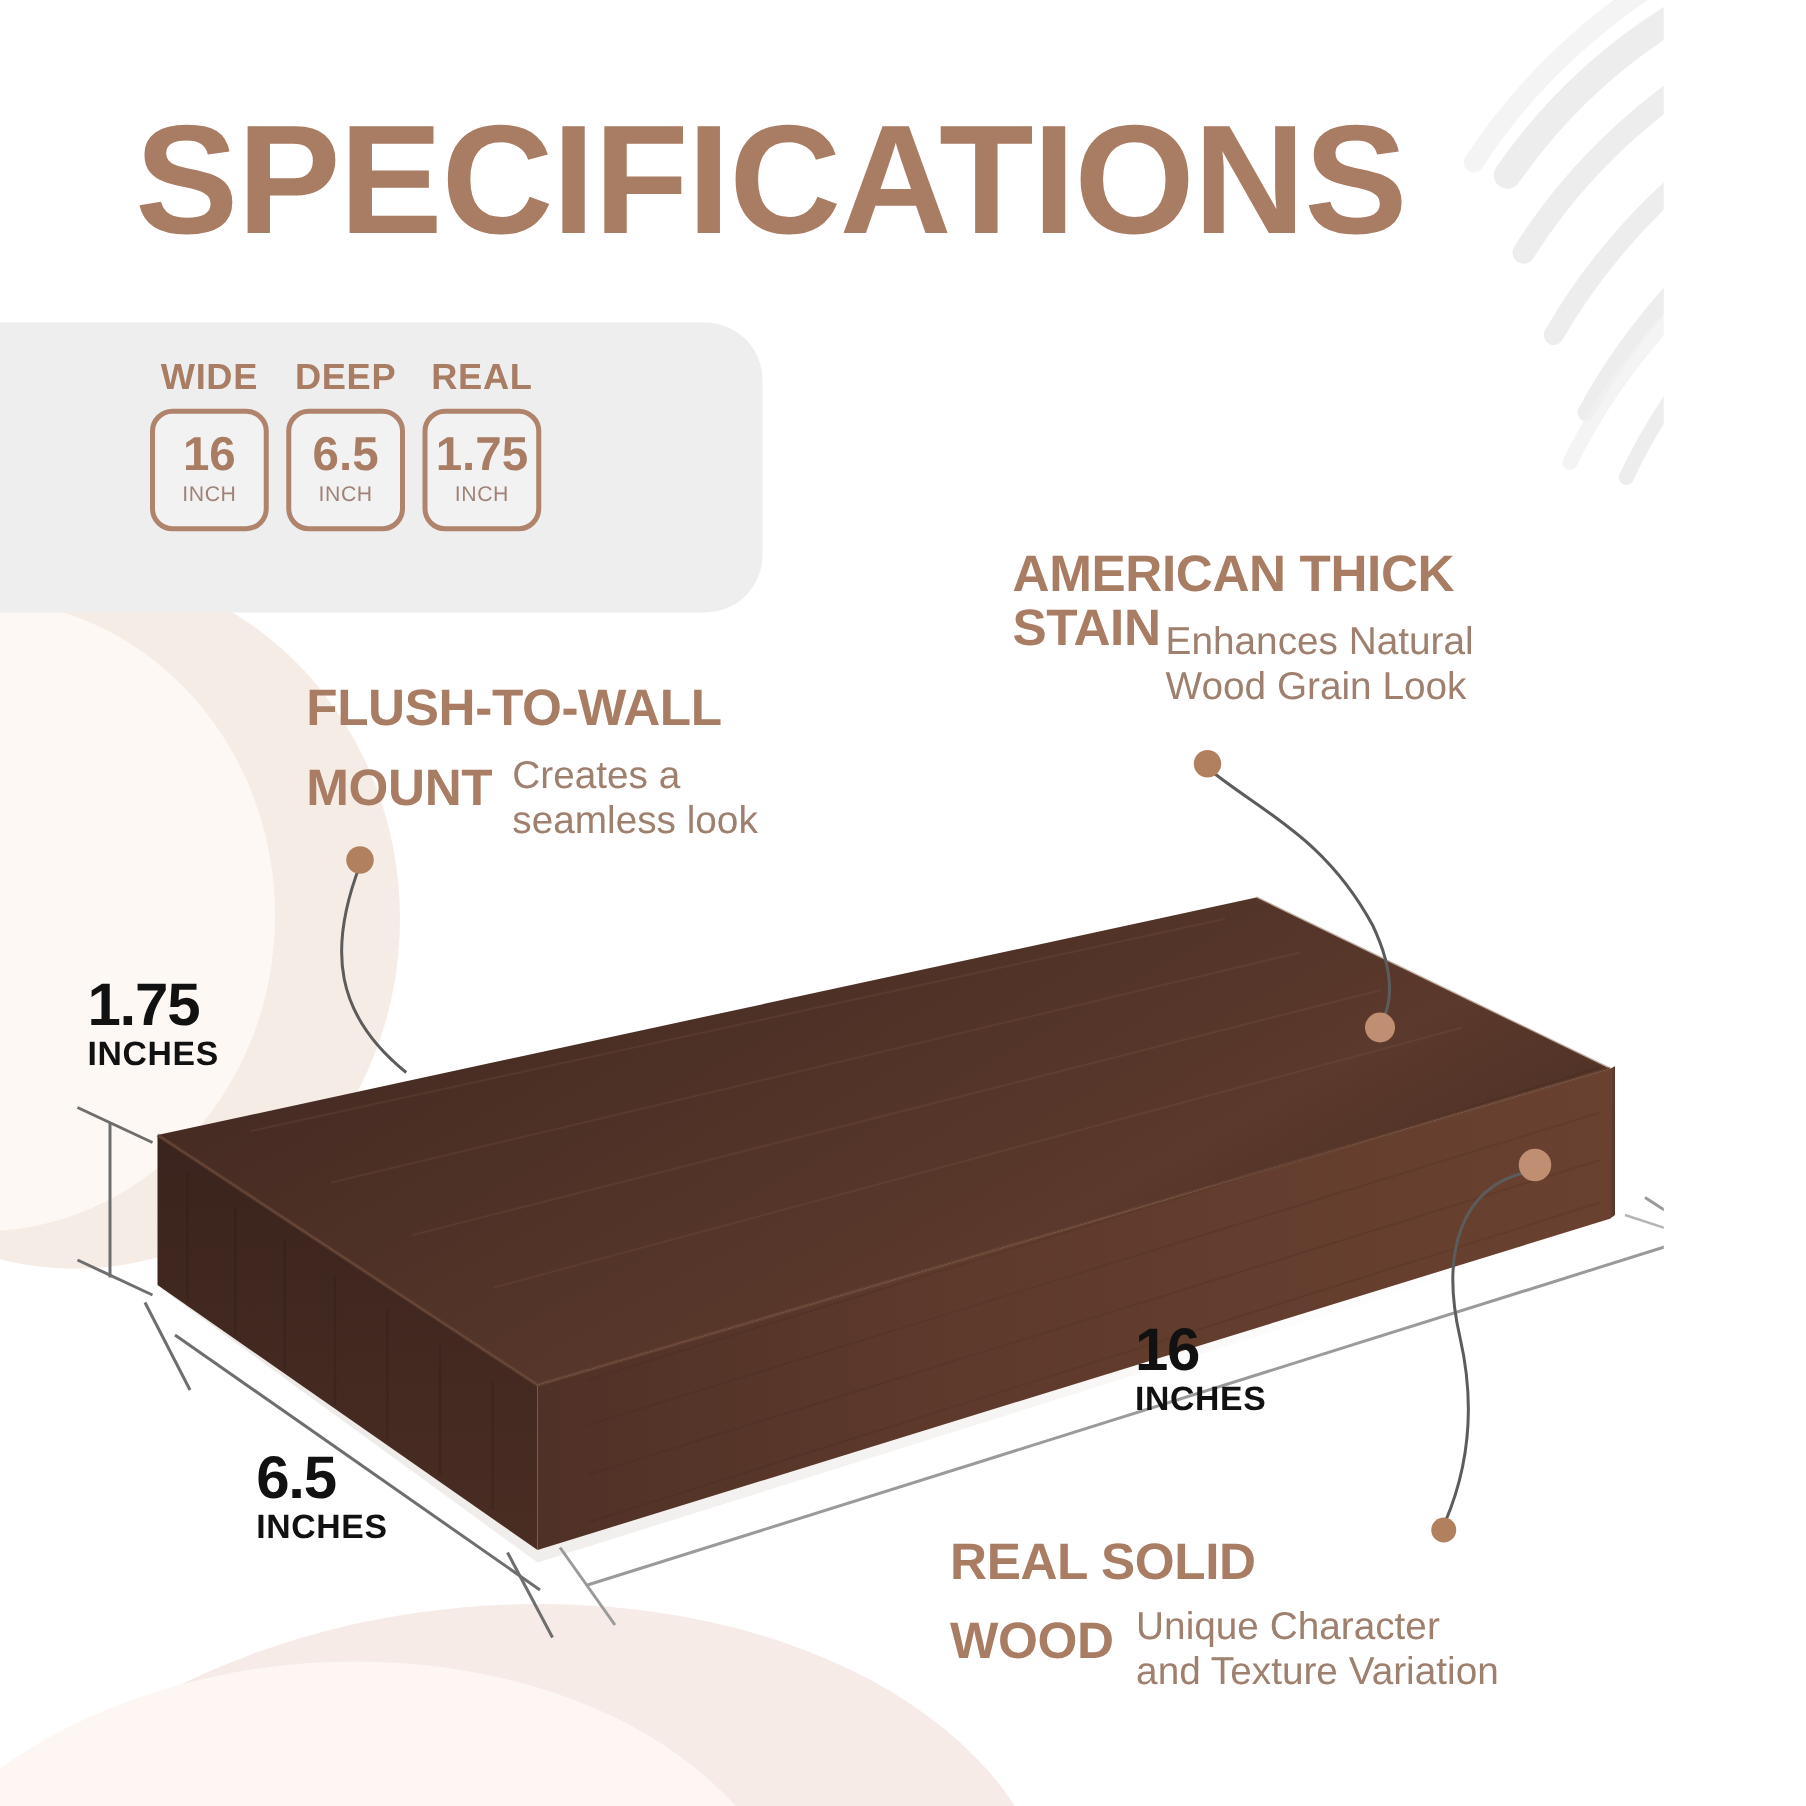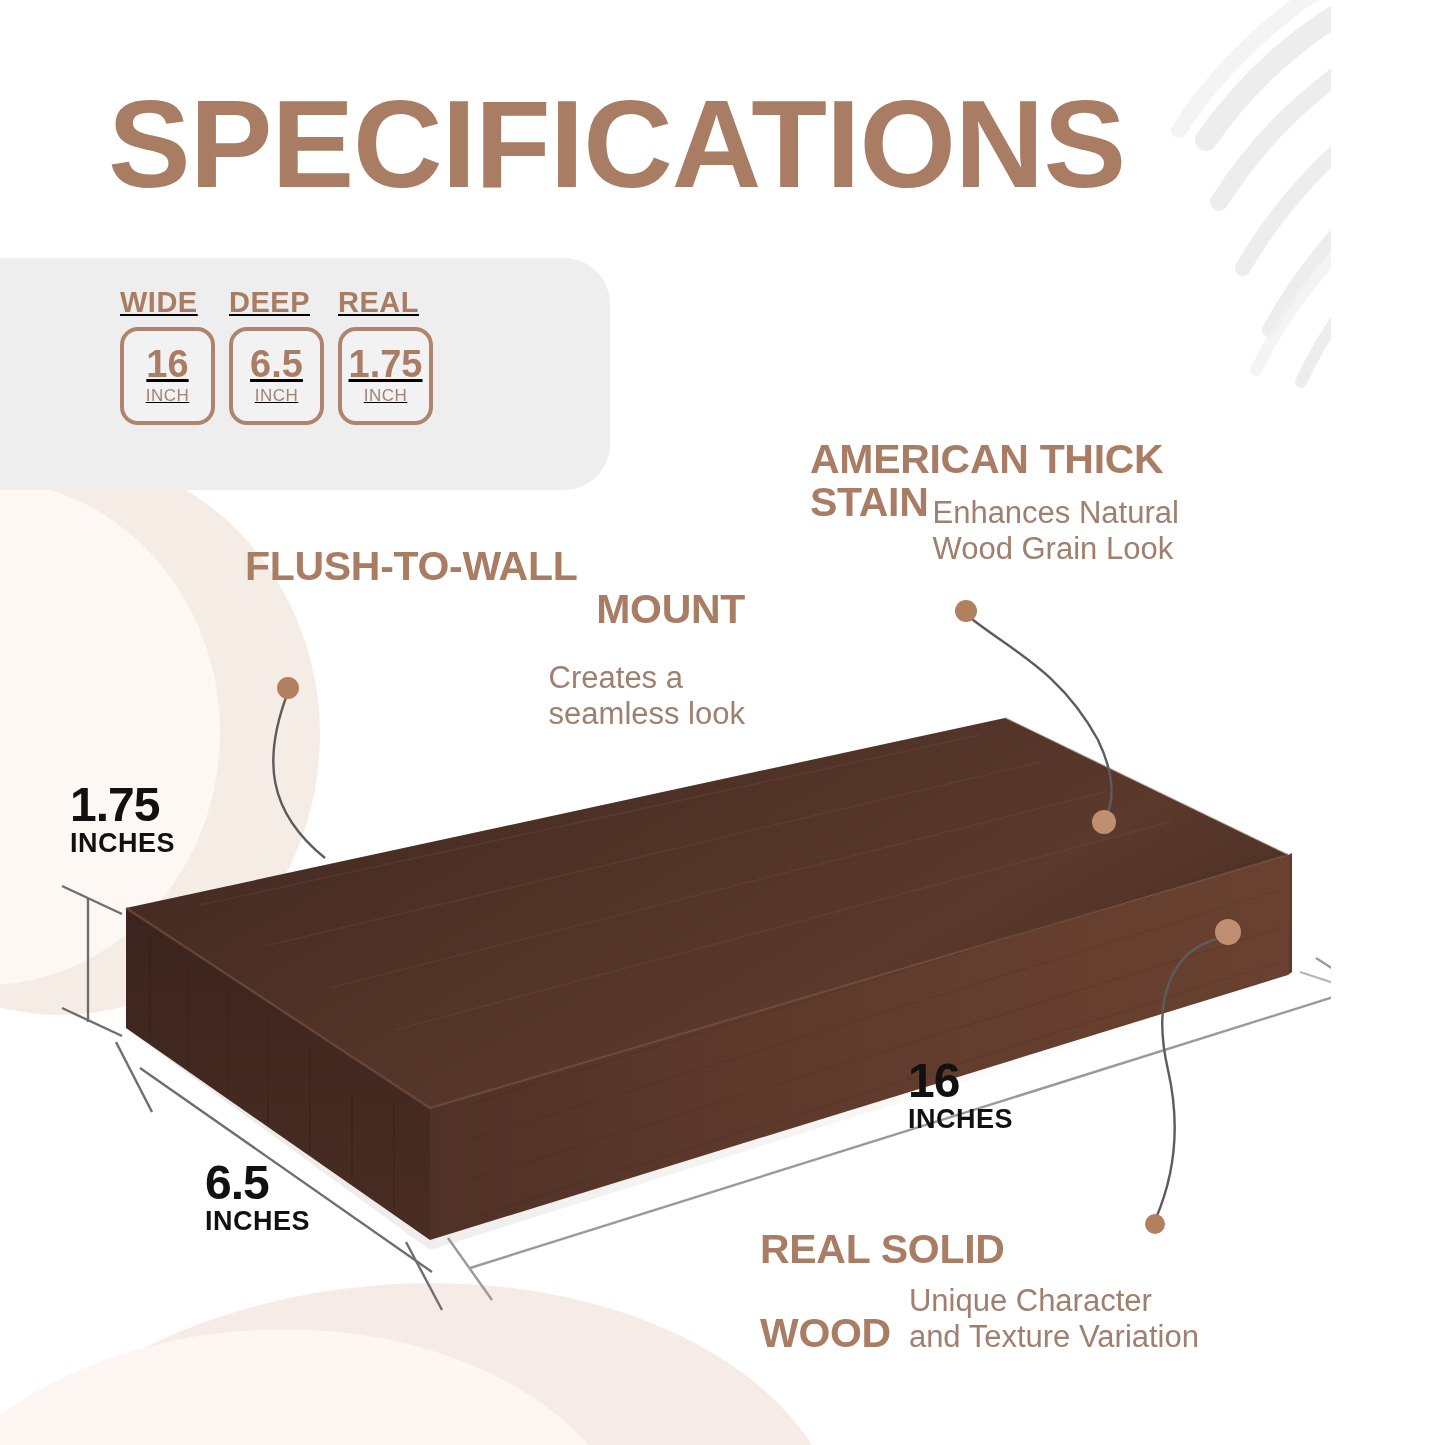--- a/index.html
+++ b/index.html
@@ -94,21 +94,21 @@
     background: #efeeee;
     border-radius: 0 46px 46px 0;
   }
   .spec-row {
     position: absolute;
     left: 240px;
     top: 28px;
     display: flex;
     gap: 14px;
   }
-  .spec-item { width: 95px; text-align: left; text-decoration: underline; }
+  .spec-item { width: 95px; text-align: center; }
   .spec-head {
     font-size: 29px;
     font-weight: bold;
     letter-spacing: .5px;
     color: #a97c64;
     margin-bottom: 8px;
     white-space: nowrap;
   }
   .spec-box {
     width: 95px;
@@ -146,31 +146,31 @@
   }
   .callout .co-sub {
     font-size: 31px;
     line-height: 1.16;
     color: #9f7f6d;
     display: inline;
   }
 
   #callout-flush { left: 245px; top: 545px; width: 500px; }
   #callout-flush .co-title { display: block; }
-  #callout-flush .row2 { display: flex; align-items: flex-end; gap: 16px; flex-direction: column; }
+  #callout-flush .row2 { display: flex; align-items: center; gap: 16px; }
   #callout-flush .co-sub { display: block; padding-top: 14px; }
 
   #callout-stain { left: 810px; top: 438px; width: 600px; }
   #callout-stain .co-title { display: block; }
   #callout-stain .row2 { display: flex; align-items: flex-start; gap: 4px; }
   #callout-stain .co-sub { display: block; padding-top: 14px; }
 
   #callout-wood { left: 760px; top: 1228px; width: 620px; }
   #callout-wood .co-title { display: block; }
-  #callout-wood .row2 { display: flex; align-items: flex-end; gap: 18px; }
+  #callout-wood .row2 { display: flex; align-items: center; gap: 18px; }
   #callout-wood .co-sub { display: block; padding-top: 12px; }
 
   
   .dim-label { position: absolute; color: #111111; }
   .dim-num {
     font-size: 48px;
     font-weight: bold;
     line-height: .96;
     letter-spacing: -1px;
   }

